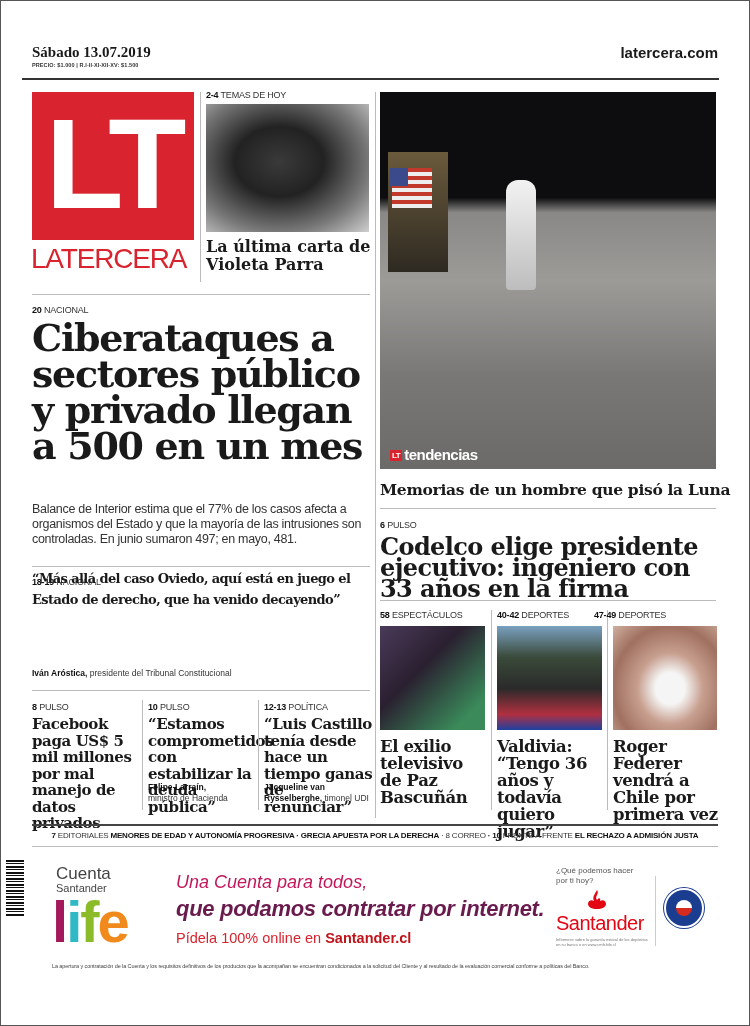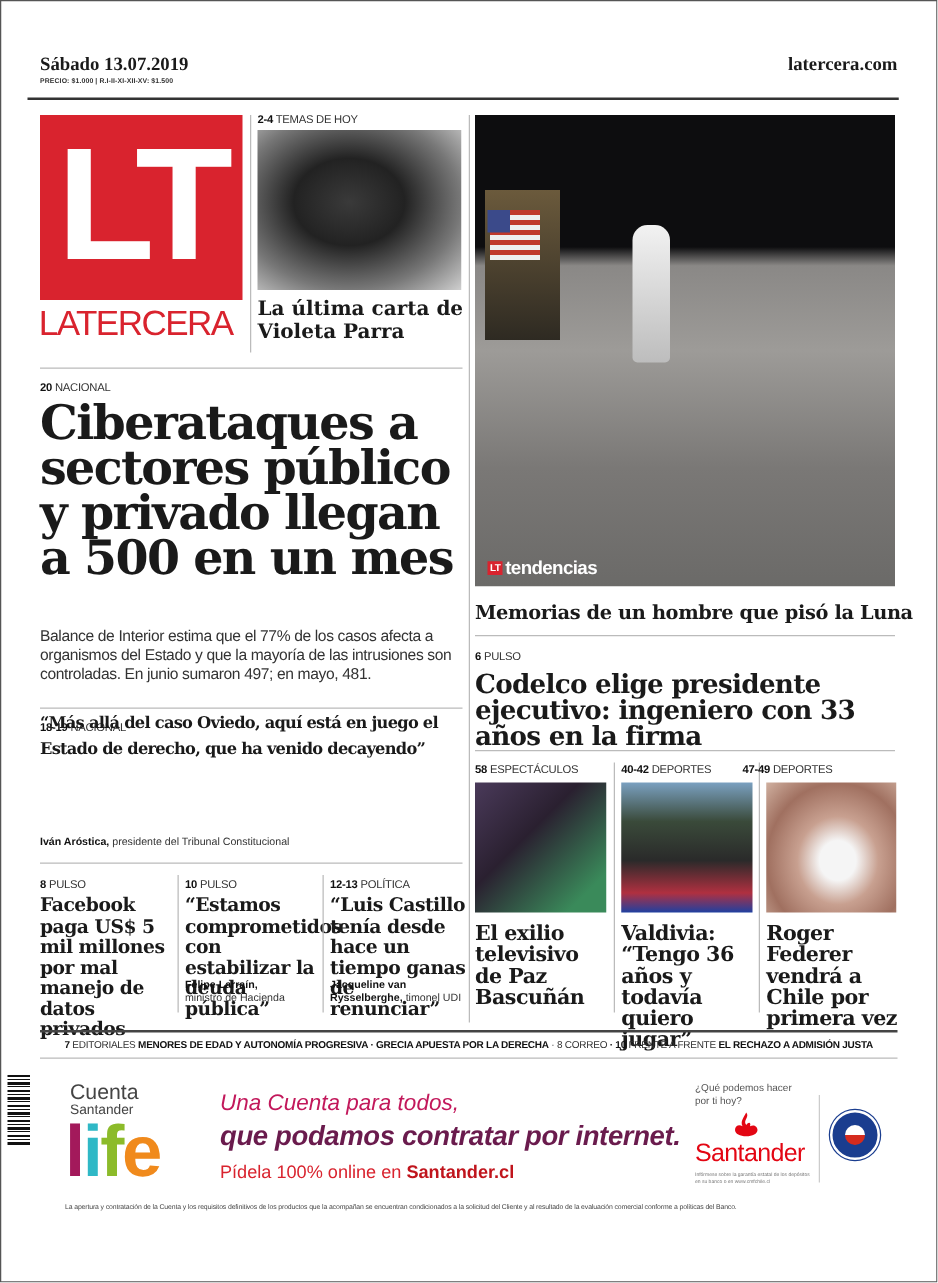--- a/index.html
+++ b/index.html
@@ -5,21 +5,21 @@
   * { box-sizing: border-box; margin: 0; padding: 0; }
   html, body { width: 750px; height: 1026px; background: #fff; overflow: hidden; }
   body { font-family: "Liberation Sans", sans-serif; color: #1a1a1a; position: relative; }
   .frame { position: absolute; left: 0; top: 0; width: 750px; height: 1026px; border: 1px solid #555; }
   .serif { font-family: "DejaVu Serif", "Liberation Serif", serif; }
   .abs { position: absolute; }
 
   
   .date { left: 32px; top: 44px; font-family: "Liberation Serif", serif; font-weight: bold; font-size: 15px; }
   .price { left: 32px; top: 62px; font-size: 5.5px; font-weight: bold; letter-spacing: 0.1px; color: #333; }
-  .site { right: 32px; top: 44px; font-family: Liberation Serif, serif; font-weight: bold; font-size: 15px; }
+  .site { right: 32px; top: 44px; font-family: Liberation Sans, sans-serif; font-weight: bold; font-size: 15px; }
   .rule-top { left: 22px; top: 78px; width: 697px; height: 2px; background: #333; }
 
   
   .logo-box { left: 32px; top: 92px; width: 162px; height: 148px; background: #d9232e; }
   .logo-lt { position: absolute; left: 0; top: -8px; width: 162px; text-align: center; color: #fff;
              font-family: "Liberation Sans", sans-serif; font-weight: bold; font-size: 128px; letter-spacing: -6px; line-height: 160px; }
   .logo-word { left: 31px; top: 244px; color: #d9232e; font-family: "Liberation Sans", sans-serif; font-size: 28px; letter-spacing: -1.2px; line-height: 30px; }
 
   .vdiv { width: 1px; background: #bbb; }
 
@@ -42,21 +42,21 @@
   .byline b { color: #111; }
 
   .small-title { font-size: 15px; line-height: 16.5px; font-weight: bold; letter-spacing: -0.4px; }
 
   
   .moon-img { left: 380px; top: 92px; width: 336px; height: 377px; overflow: hidden;
               background: linear-gradient(to bottom, #0d0d0f 0%, #0d0d0f 28%, #8a8886 32%, #9d9b98 50%, #7a7876 75%, #6b6a68 100%); }
   .moon-tag { left: 390px; top: 446px; font-size: 15px; font-weight: bold; color: #fff; letter-spacing: -0.5px; }
   .moon-tag .lt { display: inline-block; background: #d9232e; color: #fff; font-size: 8px; padding: 1px 2px; margin-right: 2px; vertical-align: 2px; }
   .moon-caption { left: 380px; top: 480px; font-size: 15.5px; font-weight: bold; letter-spacing: -0.3px; }
-  .codelco-title { left: 380px; top: 536px; width: 340px; font-size: 21px; line-height: 21px; font-weight: bold; letter-spacing: -0.6px; }
+  .codelco-title { left: 380px; top: 536px; width: 340px; font-size: 24px; line-height: 21px; font-weight: bold; letter-spacing: -0.6px; }
 
   .thumb { height: 104px; }
   .thumb-title { font-size: 16.5px; line-height: 17px; font-weight: bold; letter-spacing: -0.4px; }
 
   .index-bar { left: 32px; top: 831px; width: 686px; text-align: center; font-size: 8px; color: #333; letter-spacing: -0.2px; }
   .index-bar b { color: #111; }
 
   
   .barcode { left: 6px; top: 860px; width: 18px; height: 56px;
              background: repeating-linear-gradient(to bottom, #111 0 2px, #fff 2px 3px, #111 3px 4px, #fff 4px 6px); }

